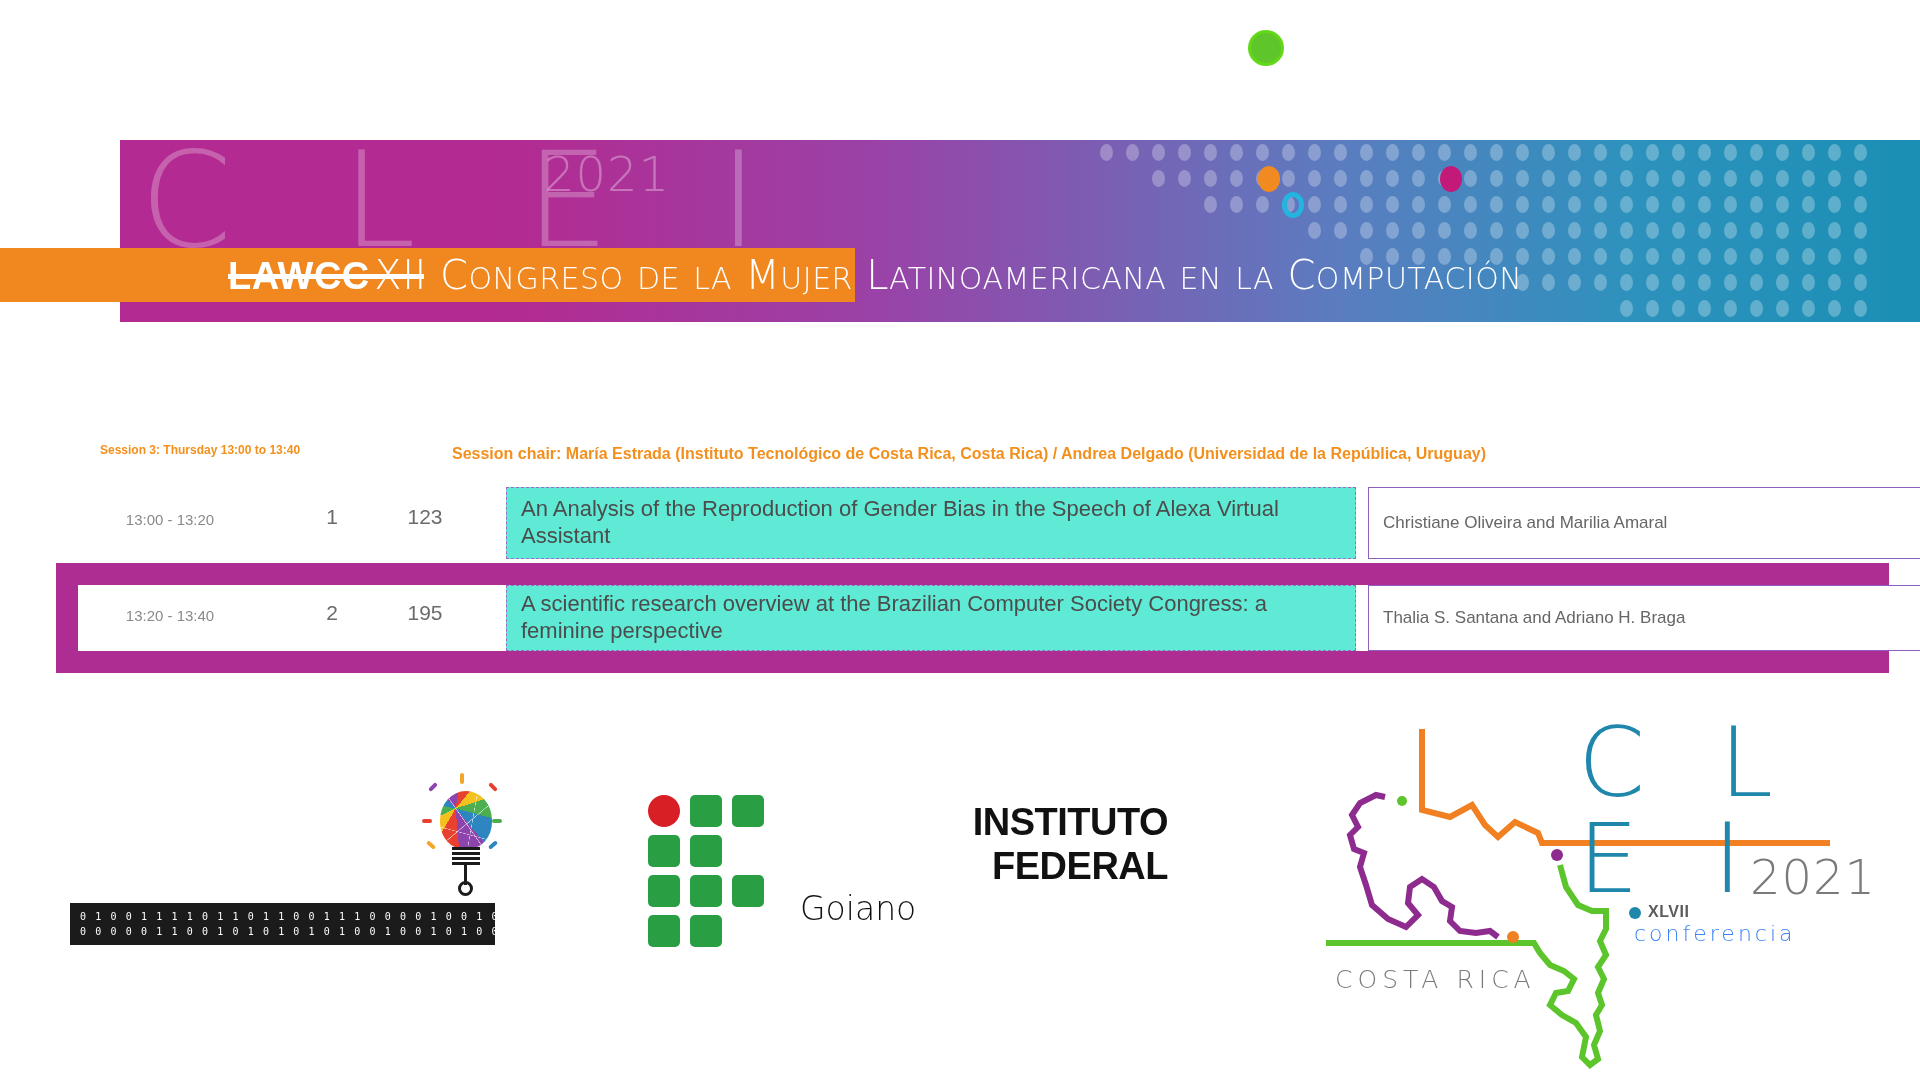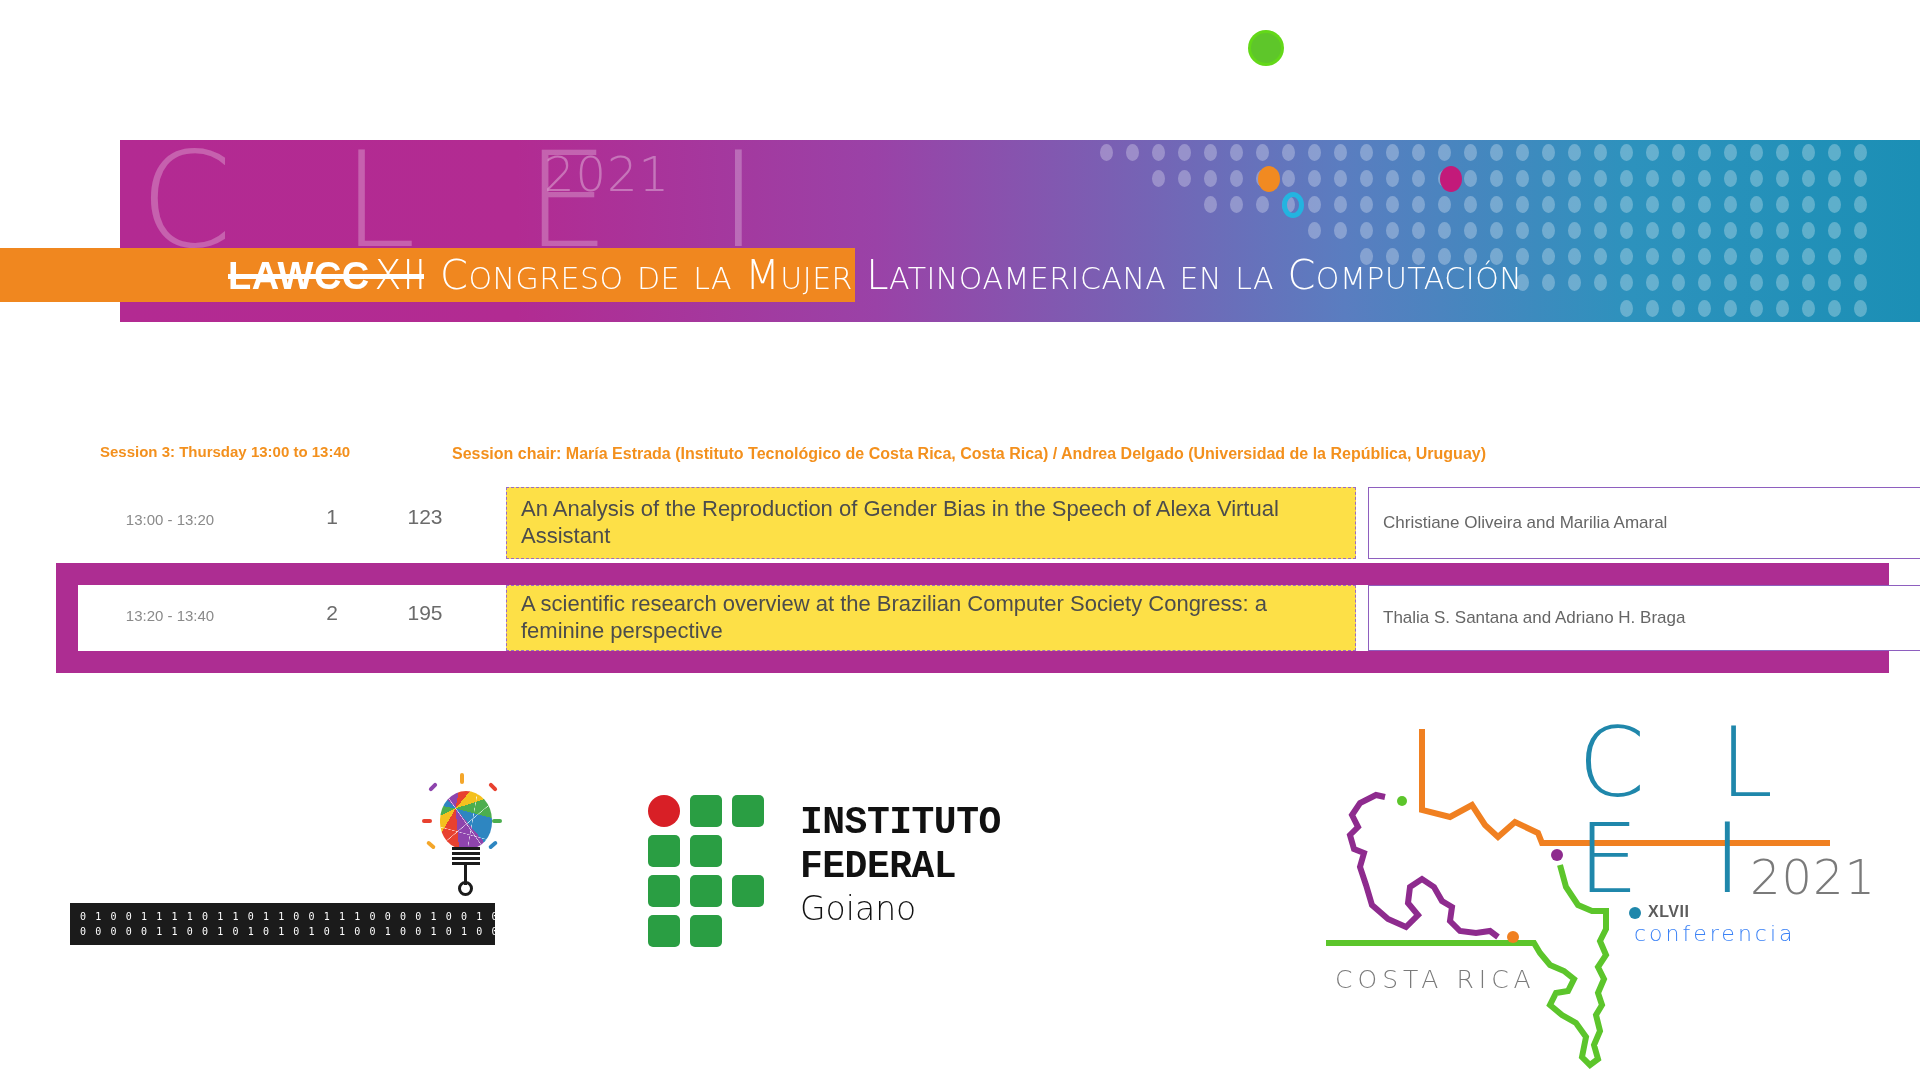--- a/index.html
+++ b/index.html
@@ -38,36 +38,36 @@
     white-space:nowrap; line-height:44px; color:#ffffff; }
   .lawcc{ font-weight:bold; font-size:38px; letter-spacing:0.5px;
     font-family:"Liberation Sans", sans-serif; }
   .lawcc-strike{ position:absolute; left:228px; top:274px; width:196px; height:5px;
     background:#ffffff; }
   .title-rest{ font-size:40px; font-weight:300; letter-spacing:0.5px;
     font-family:"DejaVu Sans", sans-serif; }
   .title-rest .sc{ font-size:30px; }
 
   
-  .sess-label{ position:absolute; left:100px; top:443px; font-size:15px; font-weight:bold;
+  .sess-label{ position:absolute; left:100px; top:443px; font-size:12px; font-weight:bold;
     color:#f3901d; white-space:nowrap; }
   .sess-chair{ position:absolute; left:452px; top:445px; font-size:16px; font-weight:bold;
     color:#f3901d; white-space:nowrap; }
 
   
   .row{ position:absolute; left:60px; height:66px; }
   .row .time{ position:absolute; left:40px; top:22px; width:140px; text-align:center;
     font-size:15px; color:#8a8a8a; }
   .row .num{ position:absolute; left:250px; top:16px; width:44px; text-align:center;
     font-size:21px; color:#6b6b6b; }
   .row .pid{ position:absolute; left:330px; top:16px; width:70px; text-align:center;
     font-size:21px; color:#6b6b6b; }
   .row .title-cell{ position:absolute; left:446px; top:0px; width:850px; height:66px;
     border:1px dashed #9b6cc4; display:flex; align-items:center; padding:0 14px;
-    font-size:22px; color:#4c4c4c; line-height:1.22; background:#fde047; }
+    font-size:22px; color:#4c4c4c; line-height:1.22; background:#5eead4; }
   .row .authors-cell{ position:absolute; left:1308px; top:0px; width:560px; height:66px;
     border:1px solid #8e5fbf; display:flex; align-items:center; padding:0 14px;
     font-size:17px; color:#666; background:#fff; }
 
   #row1{ top:489px; }
   #row1 .title-cell{ height:72px; top:-2px; }
   #row1 .authors-cell{ height:72px; top:-2px; }
 
   
   .highlight-box{ position:absolute; left:56px; top:563px; width:1833px; height:110px;
@@ -109,21 +109,21 @@
   .binary div{ color:#fff; font-size:10px; letter-spacing:1.6px;
     font-family:"DejaVu Sans Mono", monospace; line-height:1.55; white-space:nowrap; }
 
   
   .iff{ position:absolute; left:648px; top:795px; width:520px; height:160px; }
   .iff-grid{ position:absolute; left:0; top:0; width:120px; height:152px; }
   .iff-grid span{ position:absolute; width:32px; height:32px; border-radius:5px; background:#2a9e43; }
   .iff-grid .red{ background:#d81f26; border-radius:50%; }
   .iff-text{ position:absolute; left:152px; top:6px; }
   .iff-text .l1{ font-size:38px; font-weight:bold; letter-spacing:-0.5px; color:#111;
-    font-family:Liberation Mono, monospace; line-height:1.15; }
+    font-family:Liberation Sans, sans-serif; line-height:1.15;text-align:right; }
   .iff-text .l2,.iff-text .l3{ font-size:33px; color:#111; font-weight:300;
     font-family:"DejaVu Sans", sans-serif; line-height:1.25; }
 
   
   .clei{ position:absolute; left:1310px; top:715px; width:610px; height:360px; }
   .clei .letters{ position:absolute; left:268px; top:0px; font-size:96px; color:#1f87ab;
     letter-spacing:22px; font-weight:300; font-family:"DejaVu Sans", sans-serif; line-height:1; }
   .clei .year{ position:absolute; left:440px; top:134px; font-size:48px; color:#7a7a7a;
     font-weight:300; letter-spacing:1px; font-family:"DejaVu Sans", sans-serif; }
   .clei .xlvii{ position:absolute; left:338px; top:188px; font-size:16px; font-weight:bold;

